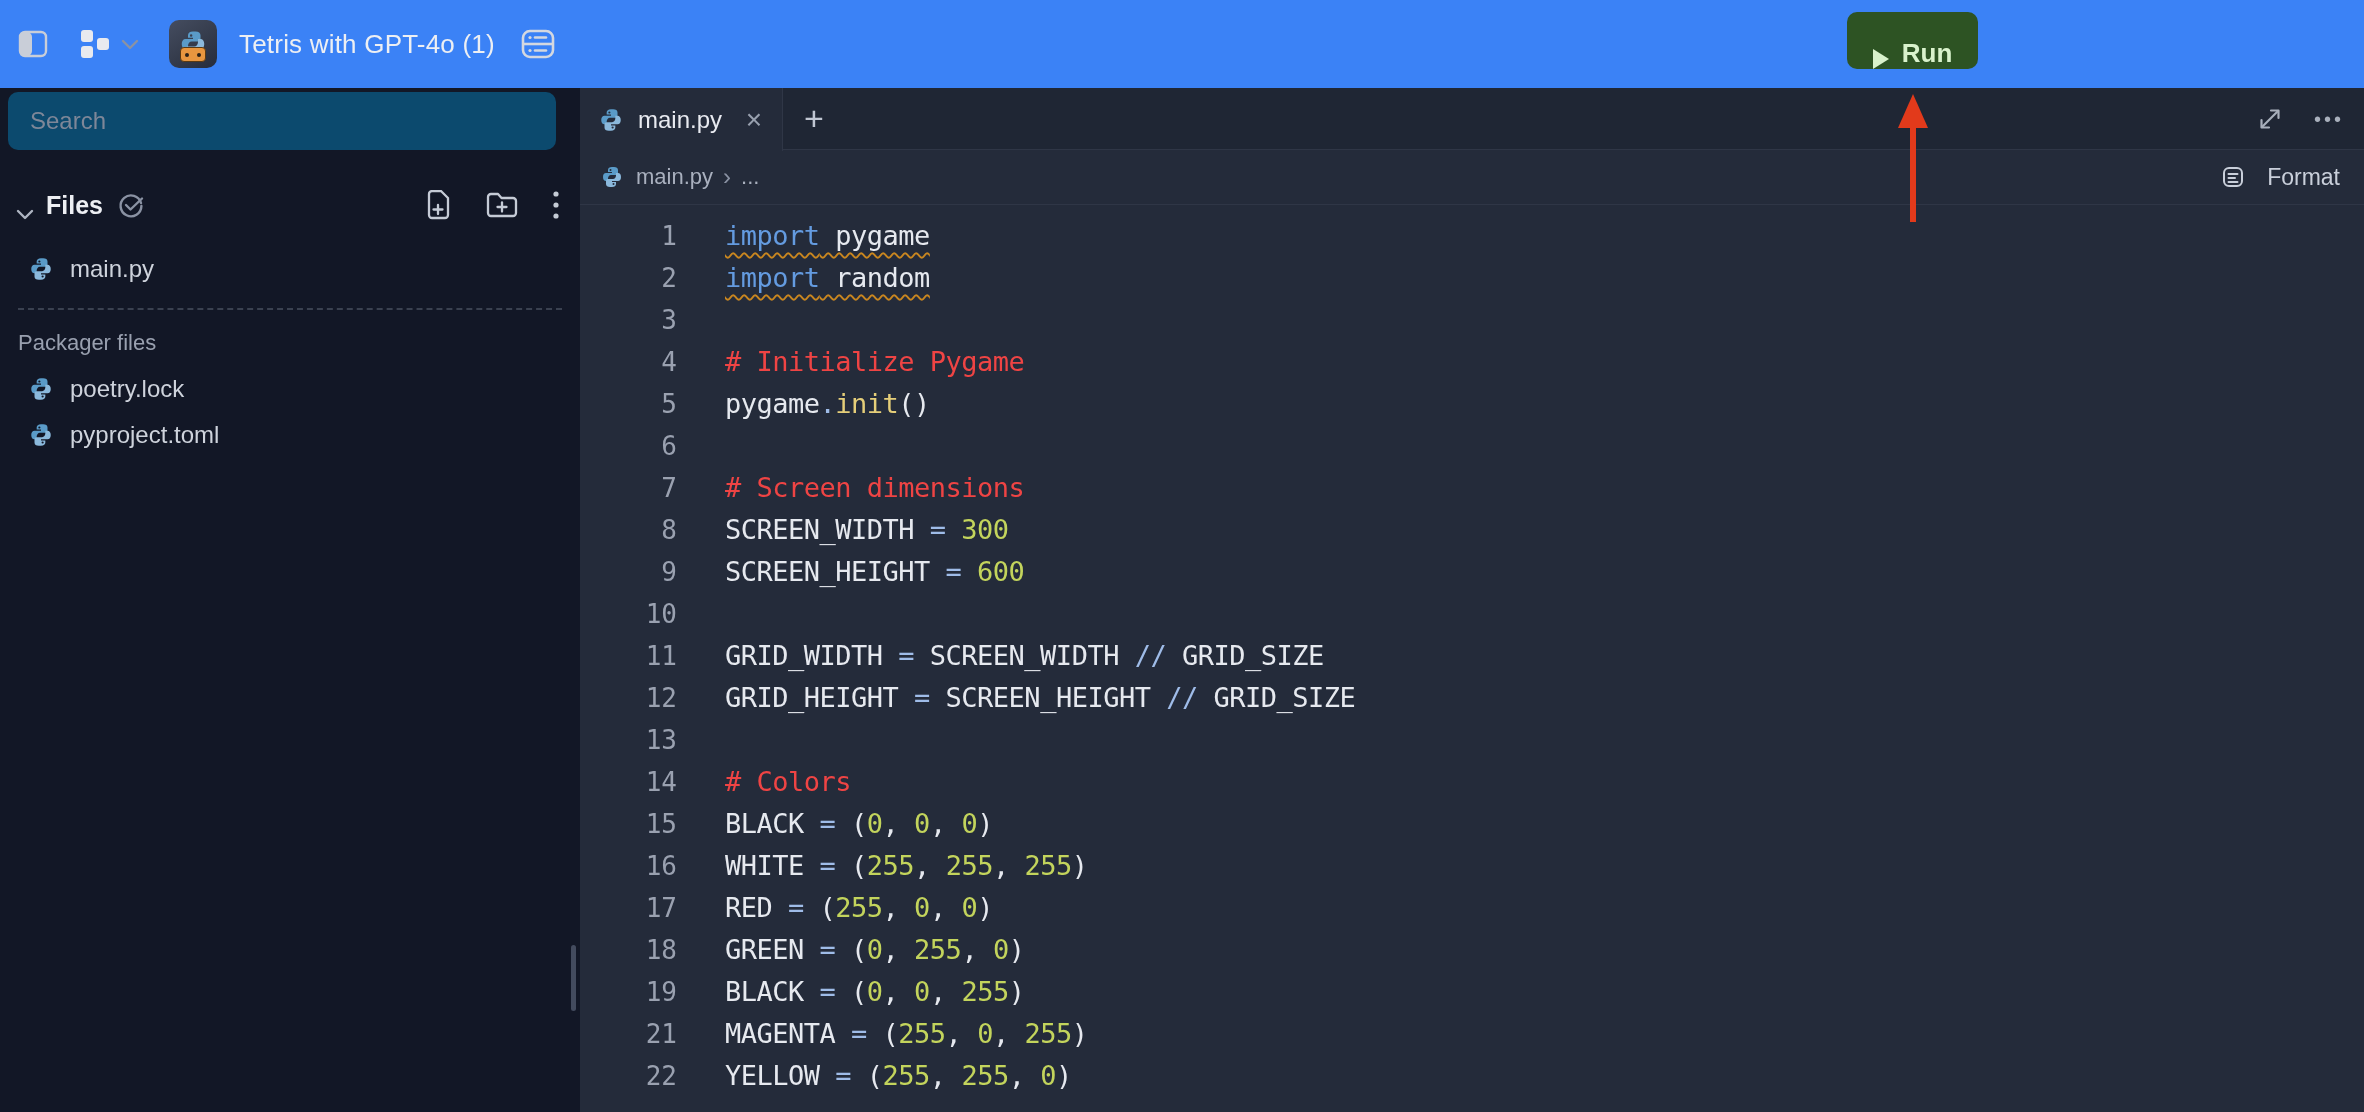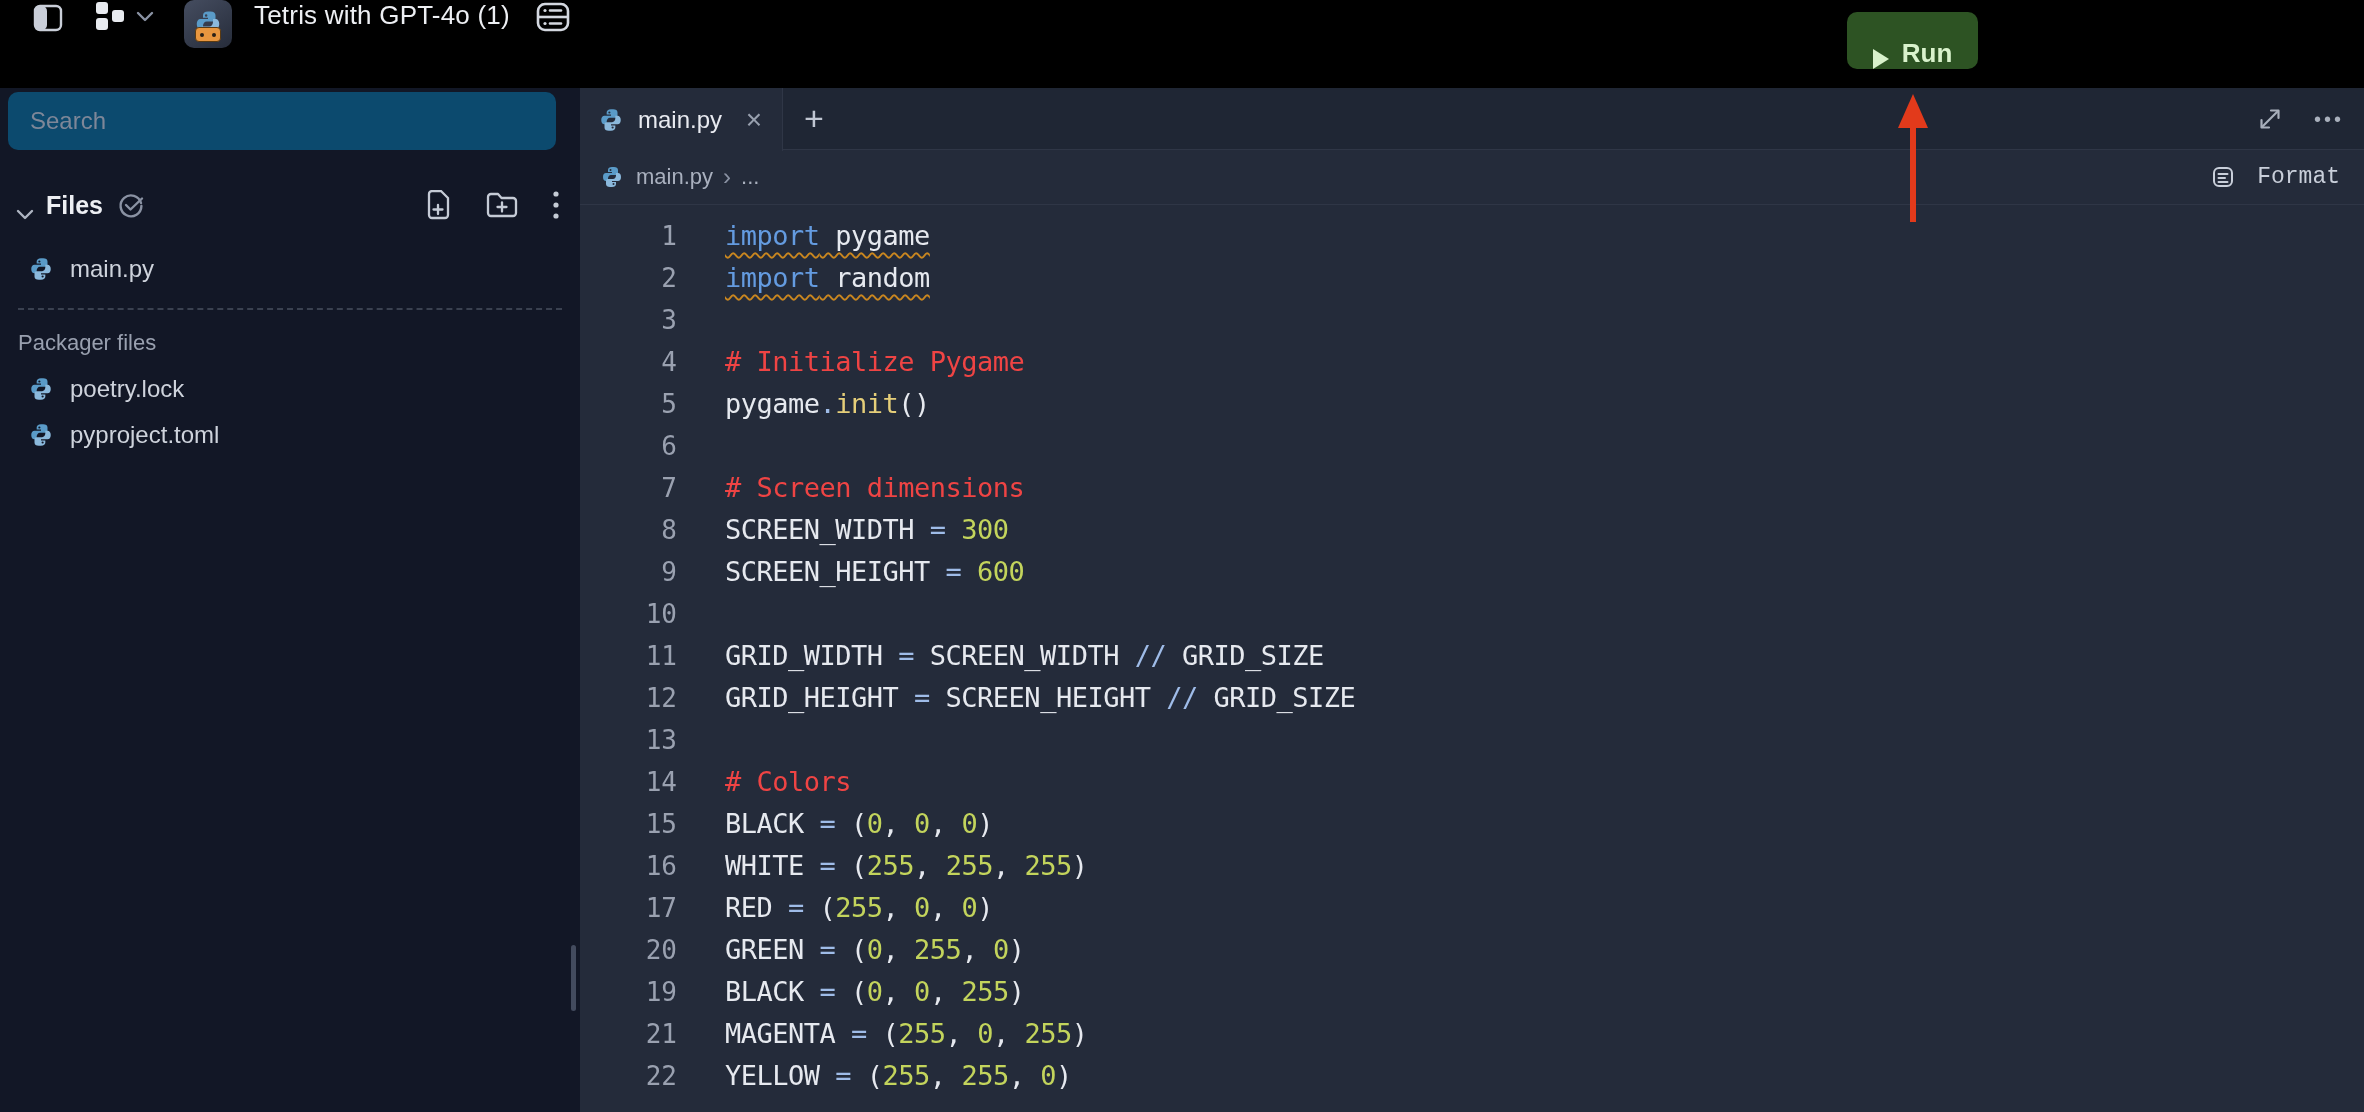--- a/index.html
+++ b/index.html
@@ -6,21 +6,21 @@
   html,body { width:2364px; height:1112px; overflow:hidden; }
   body {
     background:#121726;
     font-family:"Liberation Sans", sans-serif;
     color:#E6E9EF;
     position:relative;
   }
   .icon-btn { display:flex; align-items:center; justify-content:center; cursor:pointer; background:none; border:none; }
 
   
-  .header { position:absolute; top:0; left:0; right:0; height:88px; background:#000000; display:flex; align-items:flex-start; padding-left:30px; }
+  .header { position:absolute; top:0; left:0; right:0; height:88px; background:#3b82f6; display:flex; align-items:center; padding-left:15px; }
   .header .gap { width:28px; }
   .layout-group { display:flex; align-items:center; gap:10px; }
   .app-tile {
     width:48px; height:48px; border-radius:10px; margin-left:30px;
     background:linear-gradient(145deg,#454d60,#262c3a);
     position:relative; display:flex; align-items:center; justify-content:center;
   }
   .app-tile .controller {
     position:absolute; bottom:6px; left:50%; transform:translateX(-50%);
     width:26px; height:15px; background:#E8963F; border-radius:4px;
@@ -76,21 +76,21 @@
   .tab .tab-close { margin-left:auto; color:#98A0AE; font-size:28px; line-height:1; cursor:pointer; padding:2px 4px; }
   .tab-divider { width:1px; background:#2F3646; height:63px; z-index:3; }
   .new-tab-btn { width:62px; color:#C0C6D2; font-size:34px; font-weight:300; }
   .strip-right { position:absolute; right:20px; top:0; height:62px; display:flex; align-items:center; gap:30px; }
   .more-dots { color:#A9B0BC; font-size:20px; letter-spacing:3px; cursor:pointer; }
 
   .breadcrumb-row { height:55px; background:#242B3A; border-bottom:1px solid #2F3646; display:flex; align-items:center; padding:0 24px 0 20px; flex:none; }
   .crumb-file { font-size:22px; color:#A9B0BE; margin-left:12px; cursor:pointer; }
   .crumb-chevron { font-size:24px; color:#8A92A3; margin:0 10px; }
   .crumb-ellipsis { font-size:22px; color:#A9B0BE; cursor:pointer; }
-  .format-btn { margin-left:auto; display:flex; align-items:center; gap:22px; background:none; border:none; cursor:pointer;font-family:Liberation Mono, monospace; }
+  .format-btn { margin-left:auto; display:flex; align-items:center; gap:22px; background:none; border:none; cursor:pointer; }
   .format-label { font-size:23px; color:#C9CFDA; }
 
   
   .code-area { flex:1; overflow:hidden; padding-top:10px; font-family:"DejaVu Sans Mono", monospace; }
   .code-line { display:flex; height:42px; line-height:42px; white-space:pre; }
   .gutter { flex:none; width:97px; text-align:right; color:#9AA1B0; font-size:26px; user-select:none; }
   .code-text { padding-left:48px; font-size:27px; letter-spacing:-.5px; }
   .tok-kw { color:#649BE0; }
   .tok-pl { color:#E6E9EF; }
   .tok-op { color:#9FBCE8; }
@@ -305,19 +305,19 @@
         <div class="code-line"><span class="gutter">8</span><span class="code-text"><span class="tok-pl">SCREEN_WIDTH </span><span class="tok-op">= </span><span class="tok-num">300</span></span></div>
         <div class="code-line"><span class="gutter">9</span><span class="code-text"><span class="tok-pl">SCREEN_HEIGHT </span><span class="tok-op">= </span><span class="tok-num">600</span></span></div>
         <div class="code-line"><span class="gutter">10</span></div>
         <div class="code-line"><span class="gutter">11</span><span class="code-text"><span class="tok-pl">GRID_WIDTH </span><span class="tok-op">= </span><span class="tok-pl">SCREEN_WIDTH </span><span class="tok-op">// </span><span class="tok-pl">GRID_SIZE</span></span></div>
         <div class="code-line"><span class="gutter">12</span><span class="code-text"><span class="tok-pl">GRID_HEIGHT </span><span class="tok-op">= </span><span class="tok-pl">SCREEN_HEIGHT </span><span class="tok-op">// </span><span class="tok-pl">GRID_SIZE</span></span></div>
         <div class="code-line"><span class="gutter">13</span><span class="code-text"></span></div>
         <div class="code-line"><span class="gutter">14</span><span class="code-text"><span class="tok-cm"># Colors</span></span></div>
         <div class="code-line"><span class="gutter">15</span><span class="code-text"><span class="tok-pl">BLACK </span><span class="tok-op">= </span><span class="tok-pl">(</span><span class="tok-num">0</span><span class="tok-pl">, </span><span class="tok-num">0</span><span class="tok-pl">, </span><span class="tok-num">0</span><span class="tok-pl">)</span></span></div>
         <div class="code-line"><span class="gutter">16</span><span class="code-text"><span class="tok-pl">WHITE </span><span class="tok-op">= </span><span class="tok-pl">(</span><span class="tok-num">255</span><span class="tok-pl">, </span><span class="tok-num">255</span><span class="tok-pl">, </span><span class="tok-num">255</span><span class="tok-pl">)</span></span></div>
         <div class="code-line"><span class="gutter">17</span><span class="code-text"><span class="tok-pl">RED </span><span class="tok-op">= </span><span class="tok-pl">(</span><span class="tok-num">255</span><span class="tok-pl">, </span><span class="tok-num">0</span><span class="tok-pl">, </span><span class="tok-num">0</span><span class="tok-pl">)</span></span></div>
-        <div class="code-line"><span class="gutter">20</span><span class="code-text"><span class="tok-pl">GREEN </span><span class="tok-op">= </span><span class="tok-pl">(</span><span class="tok-num">0</span><span class="tok-pl">, </span><span class="tok-num">255</span><span class="tok-pl">, </span><span class="tok-num">0</span><span class="tok-pl">)</span></span></div>
+        <div class="code-line"><span class="gutter">18</span><span class="code-text"><span class="tok-pl">GREEN </span><span class="tok-op">= </span><span class="tok-pl">(</span><span class="tok-num">0</span><span class="tok-pl">, </span><span class="tok-num">255</span><span class="tok-pl">, </span><span class="tok-num">0</span><span class="tok-pl">)</span></span></div>
         <div class="code-line"><span class="gutter">19</span><span class="code-text"><span class="tok-pl">BLACK </span><span class="tok-op">= </span><span class="tok-pl">(</span><span class="tok-num">0</span><span class="tok-pl">, </span><span class="tok-num">0</span><span class="tok-pl">, </span><span class="tok-num">255</span><span class="tok-pl">)</span></span></div>
         <div class="code-line"><span class="gutter">21</span><span class="code-text"><span class="tok-pl">MAGENTA </span><span class="tok-op">= </span><span class="tok-pl">(</span><span class="tok-num">255</span><span class="tok-pl">, </span><span class="tok-num">0</span><span class="tok-pl">, </span><span class="tok-num">255</span><span class="tok-pl">)</span></span></div>
         <div class="code-line"><span class="gutter">22</span><span class="code-text"><span class="tok-pl">YELLOW </span><span class="tok-op">= </span><span class="tok-pl">(</span><span class="tok-num">255</span><span class="tok-pl">, </span><span class="tok-num">255</span><span class="tok-pl">, </span><span class="tok-num">0</span><span class="tok-pl">)</span></span></div>
       </div>
   </div>
 </div>
 
 </body></html>

